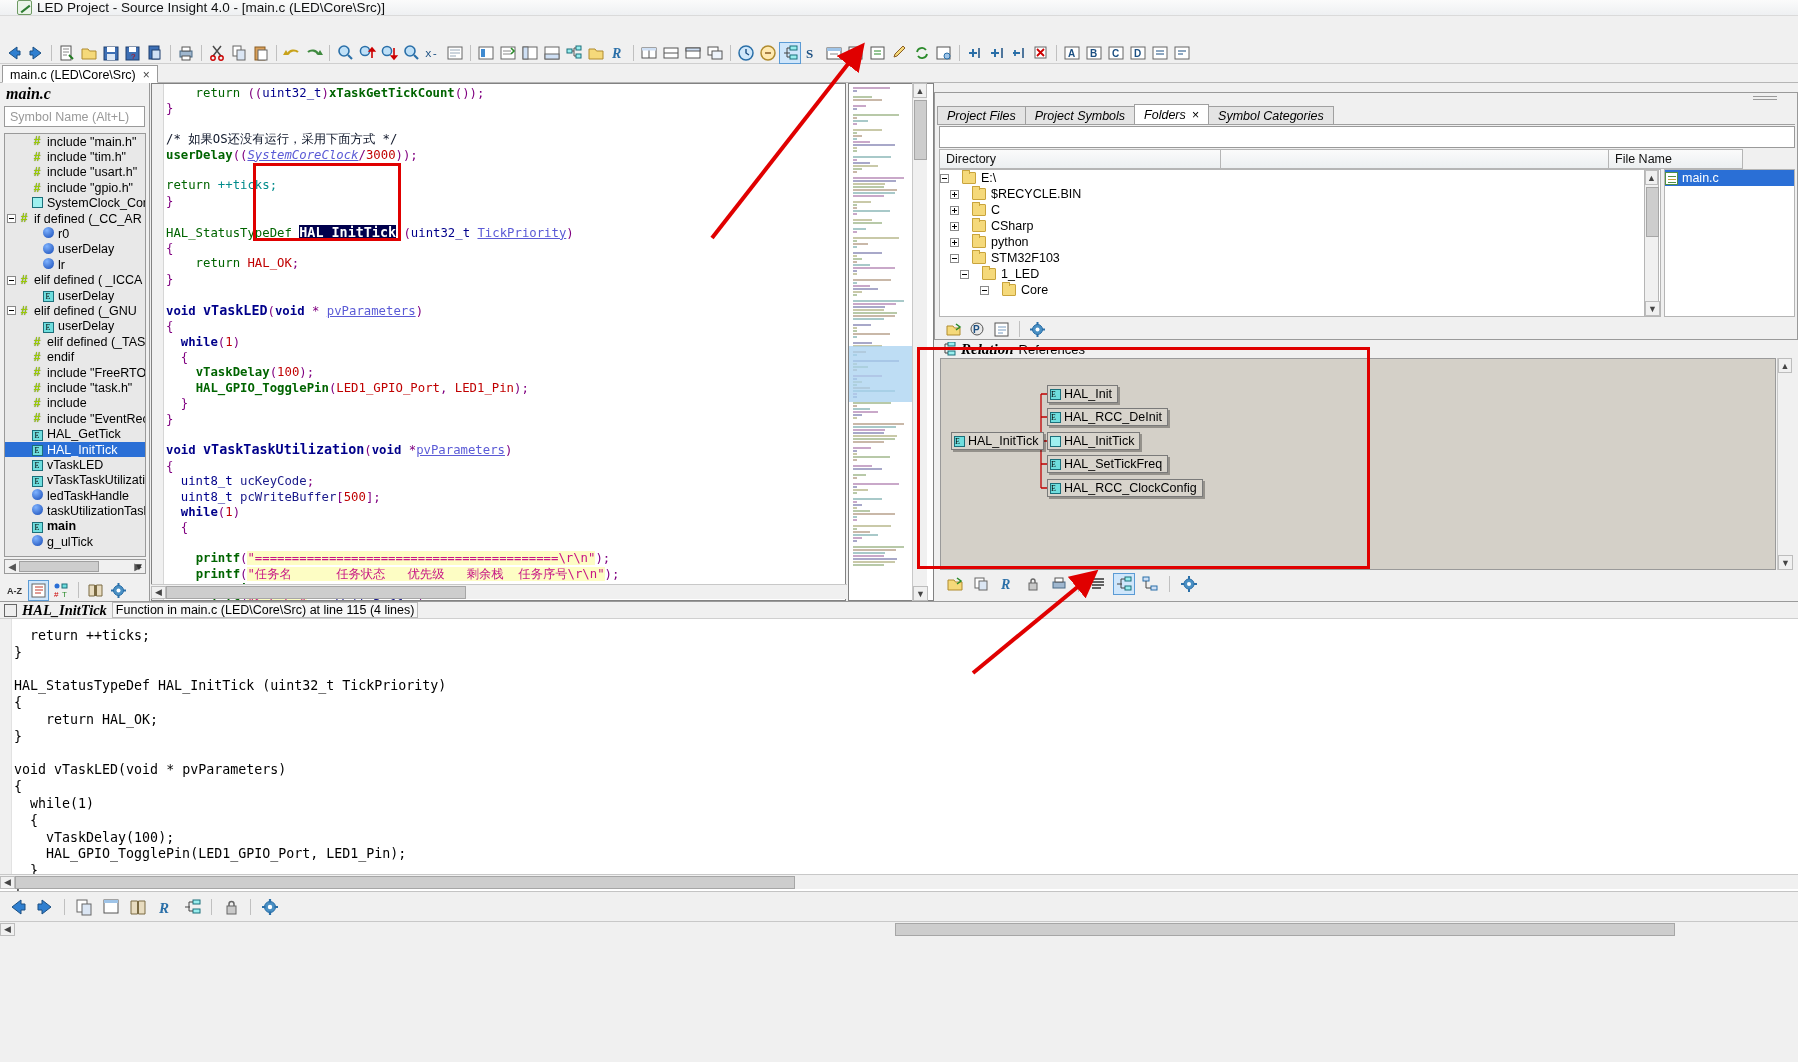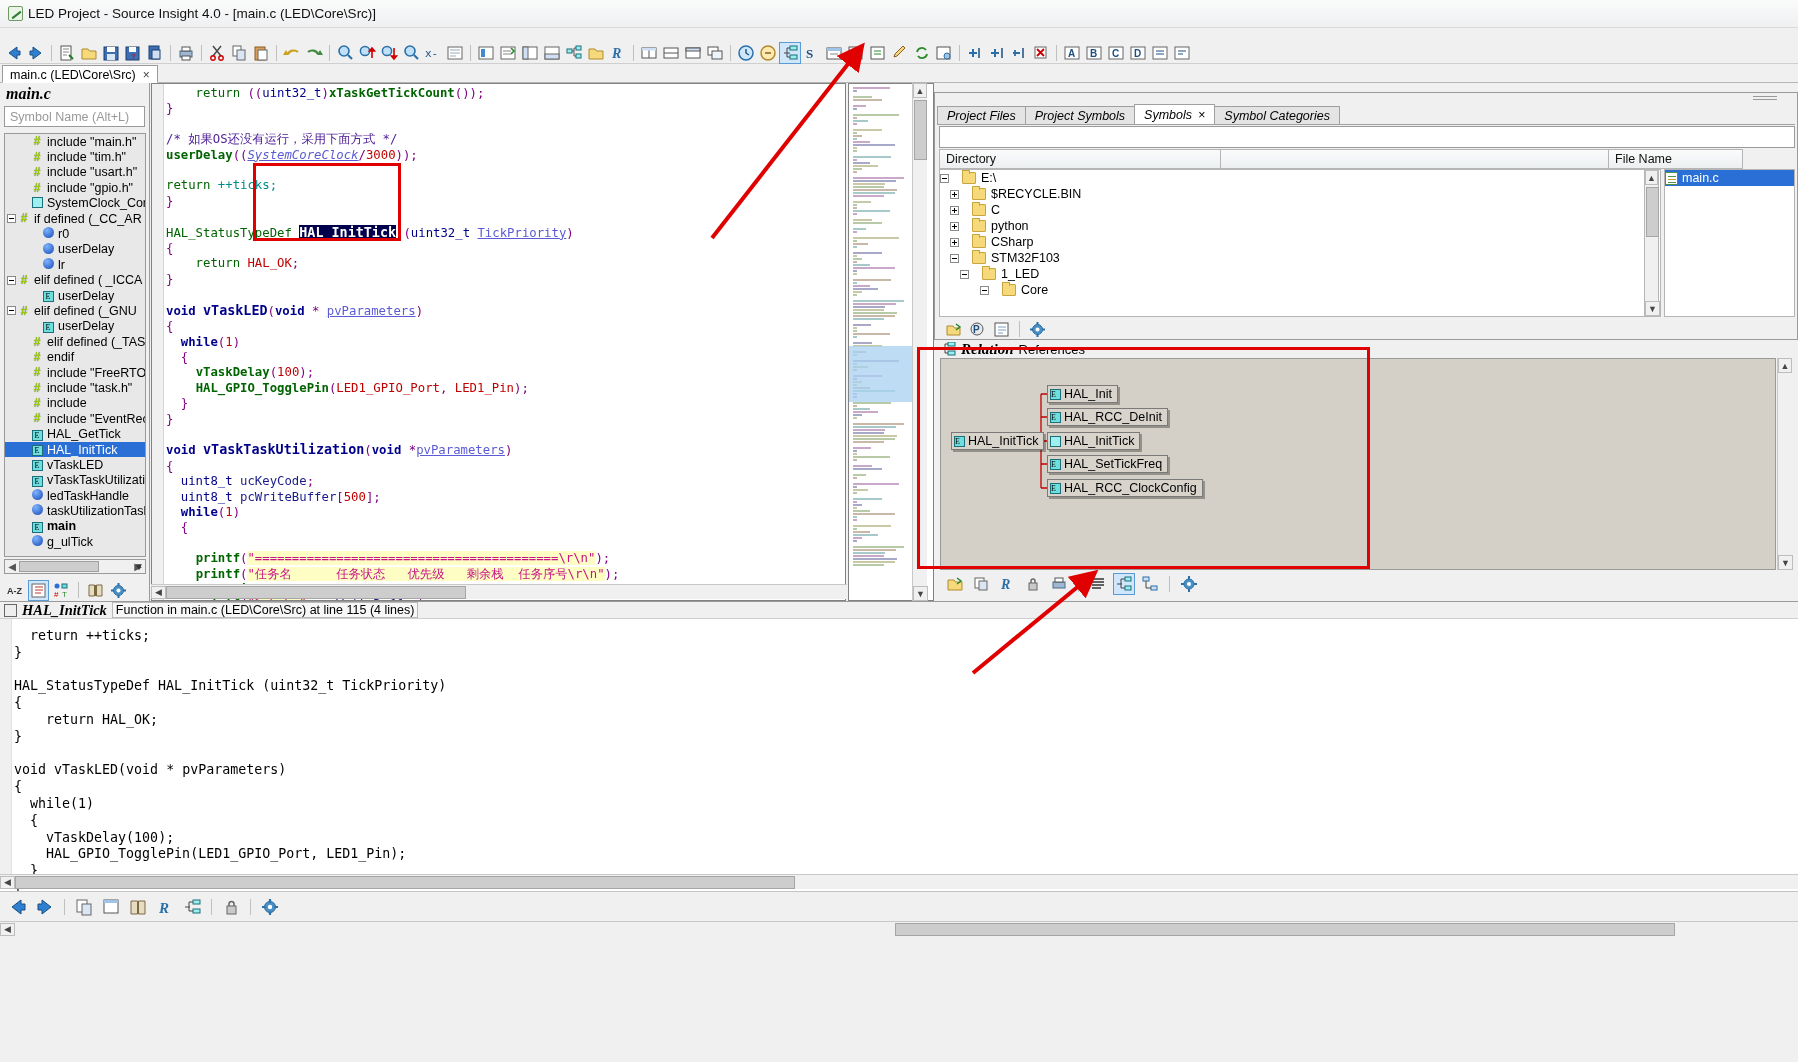--- a/index.html
+++ b/index.html
@@ -8,23 +8,23 @@
     width: 1798px; height: 1062px;
     overflow: hidden;
     font-family: "Liberation Sans", sans-serif;
     font-size: 13px;
     background: #f0f0f0;
   }
   .app { position: relative; width: 1798px; height: 1062px; background: #f0f0f0; }
 
   
   .titlebar {
-    position: absolute; left: 0; top: 0; width: 1798px; height: 28px;
+    position: absolute; left: 0; top: 0; width: 1798px; height: 16px;
     background: linear-gradient(#fbfbfb, #eef0f2);
-    display: flex; align-items: center; padding-left: 8px;
+    display: flex; align-items: center; padding-left: 17px;
     border-bottom: 1px solid #dadada;
   }
   .title-ico {
     width: 15px; height: 15px; margin-right: 5px;
     background: #eaf4e8; border: 1px solid #6e9a63; border-radius: 2px;
     position: relative; flex: 0 0 auto;
   }
   .title-ico::after {
     content: ""; position: absolute; left: 2px; top: 7px;
     width: 11px; height: 2px; background: #2e7d32; transform: rotate(-38deg);
@@ -144,21 +144,21 @@
     position: absolute; left: 14px; top: 2px;
     font-family: "DejaVu Sans Mono", monospace; font-size: 12.3px; line-height: 15.4px;
     white-space: pre; color: #000;
   }
   .code .kw { color: #00008b; font-weight: bold; }
   .code .ty { color: #00008b; }
   .code .fn { color: #006400; font-weight: bold; }
   .code .fnb { color: #00008b; font-weight: bold; font-size: 13.4px; }
   .code .num { color: #c00000; }
   .code .str { color: #c71585; background: #fdfdc4; }
-  .code .cm { color: #4c1d95; }
+  .code .cm { color: #0f172a; }
   .code .var { color: #5b5bd6; text-decoration: underline; }
   .code .op { color: #800080; }
   .code .id { color: #1a1a8a; }
   .code .sym2 { color: #008b8b; }
   .code .red { color: #c00000; }
   .code .grn { color: #006400; }
   .code .sel { background: #00004c; color: #fff; font-weight: bold; font-size: 13.4px; }
   .code .br { color: #800080; }
 
   
@@ -1105,21 +1105,21 @@
         <i></i>
       </div>
     <div class="tabs-row" id="ptabs">
         <div class="ptab">
           <span>Project Files</span>
         </div>
         <div class="ptab">
           <span>Project Symbols</span>
         </div>
         <div class="ptab on">
-          <span>Symbols</span>
+          <span>Folders</span>
           <span>×</span>
         </div>
         <div class="ptab">
           <span>Symbol Categories</span>
         </div>
       </div>
     <div class="tab-underline"></div>
     <div class="filter-box"></div>
     <div class="cols">
       <div class="colh" style="width:282px;border-left:1px solid #b5b5b5">Directory</div>
@@ -1145,28 +1145,28 @@
           <span class="tbox plus"></span>
           <span class="dots"></span>
           <span class="folder"></span>
           <span>C</span>
         </div>
         <div class="trow">
           <span class="dots"></span>
           <span class="tbox plus"></span>
           <span class="dots"></span>
           <span class="folder"></span>
+          <span>CSharp</span>
+        </div>
+        <div class="trow">
+          <span class="dots"></span>
+          <span class="tbox plus"></span>
+          <span class="dots"></span>
+          <span class="folder"></span>
           <span>python</span>
-        </div>
-        <div class="trow">
-          <span class="dots"></span>
-          <span class="tbox plus"></span>
-          <span class="dots"></span>
-          <span class="folder"></span>
-          <span>CSharp</span>
         </div>
         <div class="trow">
           <span class="dots"></span>
           <span class="tbox"></span>
           <span class="dots"></span>
           <span class="folder"></span>
           <span>STM32F103</span>
         </div>
         <div class="trow">
           <span class="dots"></span>

